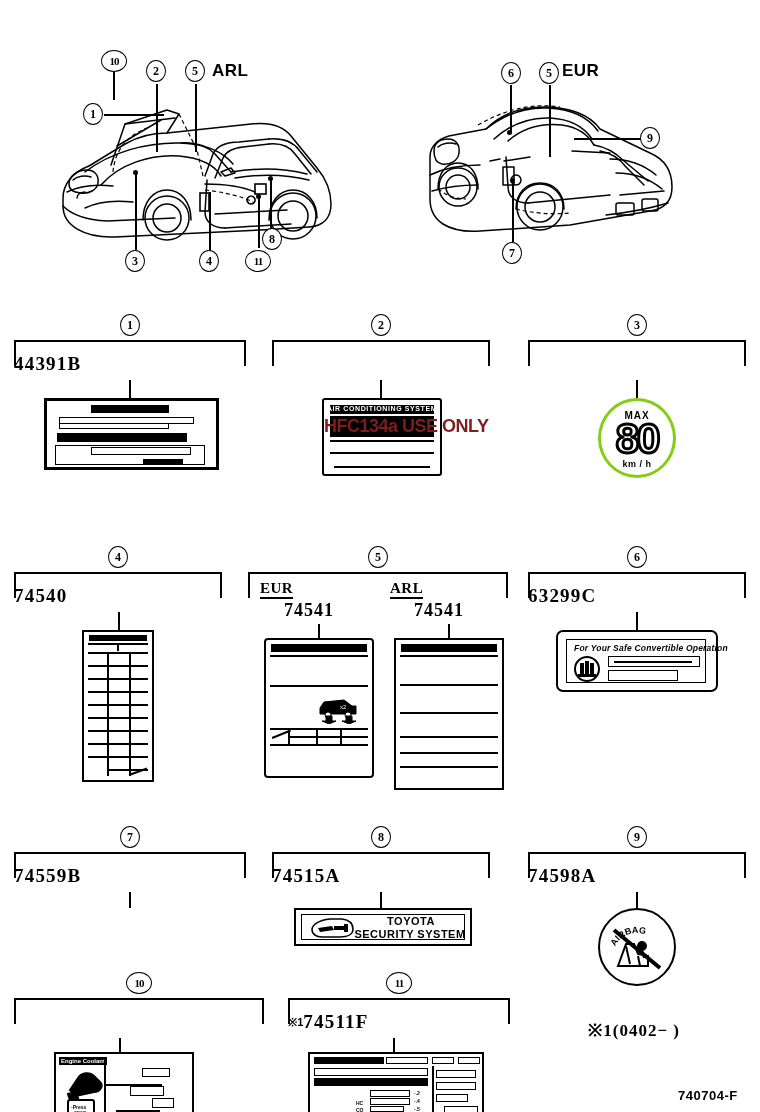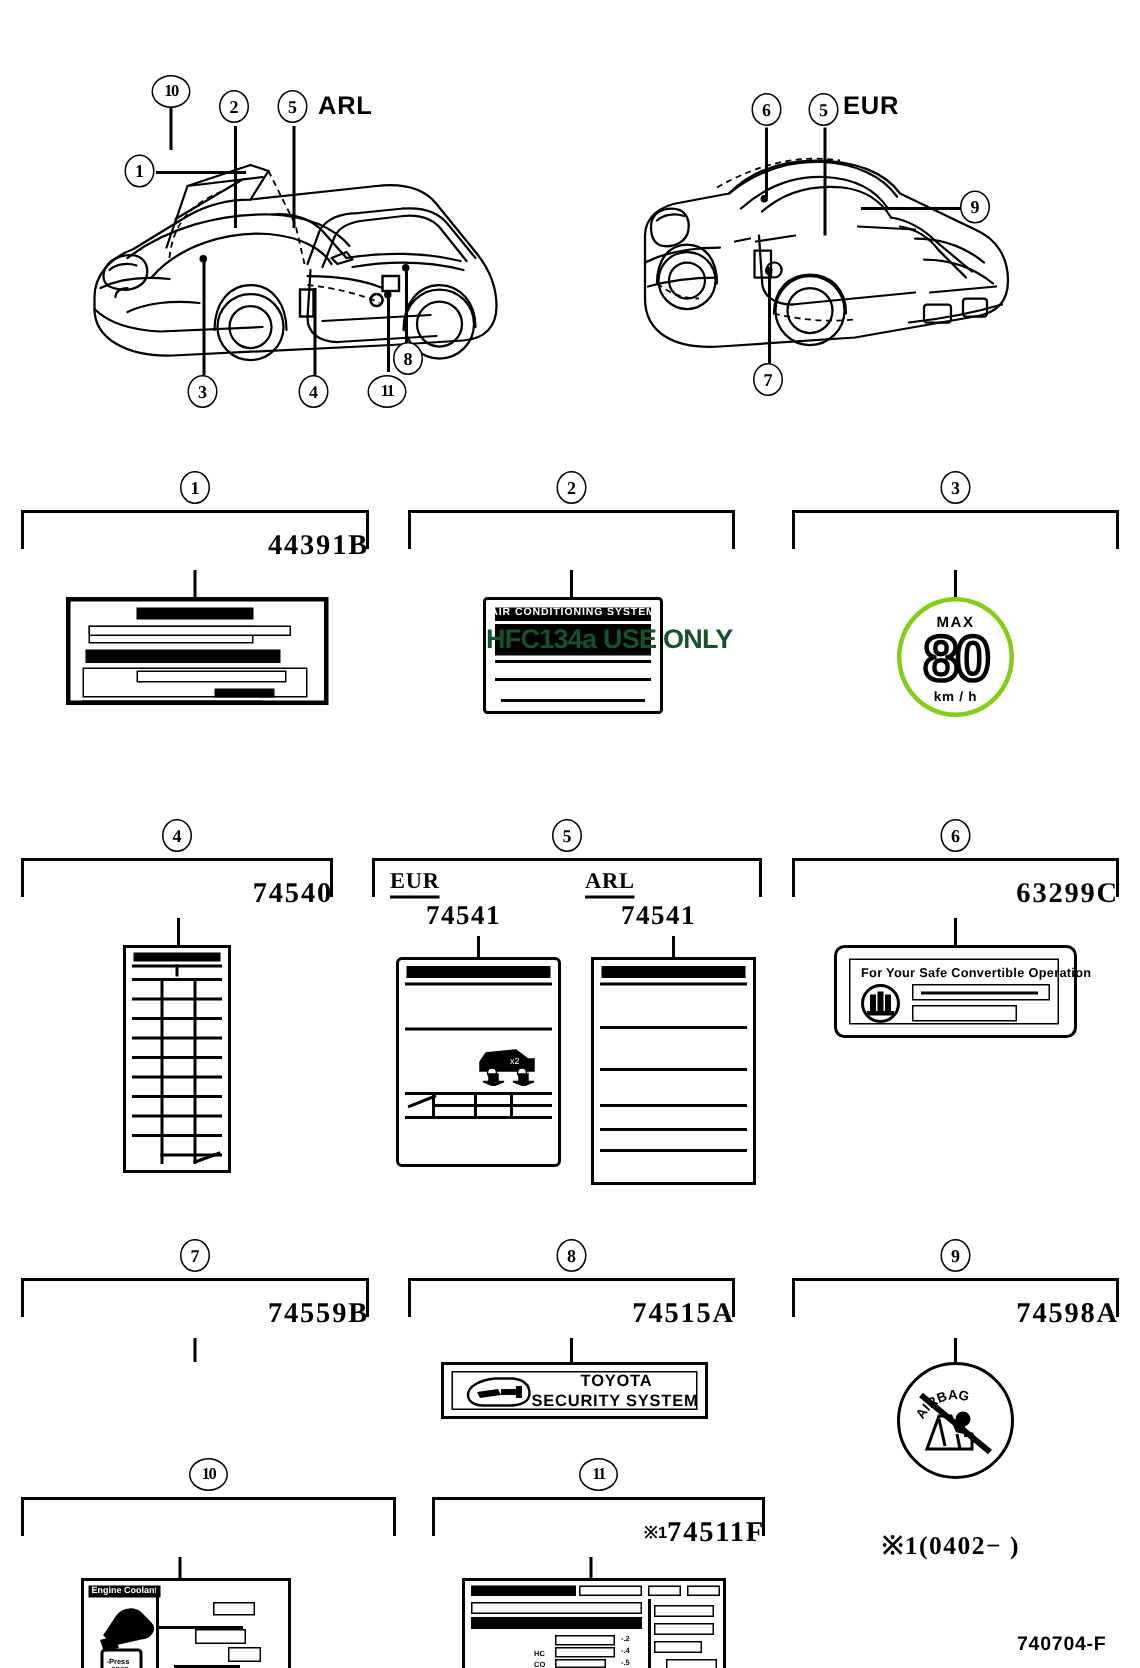--- a/index.html
+++ b/index.html
@@ -36,21 +36,21 @@
   
   .cell{position:absolute;}
   .bracket{
     position:absolute;left:0;right:0;top:0;height:26px;
     border:2px solid #000;border-bottom:none;box-sizing:border-box;
   }
   .cell .num{
     position:absolute;top:-26px;left:50%;transform:translateX(-50%);
   }
   .partno{
-    position:absolute;top:13px;left:0;right:0;text-align:right;
+    position:absolute;top:13px;left:0;right:0;text-align:left;
     font-family:"Liberation Serif",serif;font-weight:bold;font-size:19px;
     letter-spacing:1.2px;
   }
   .sub-region{
     position:absolute;font-family:"Liberation Serif",serif;font-weight:bold;
     font-size:15px;letter-spacing:.5px;border-bottom:2px solid #000;
     padding-bottom:0px;
   }
   .partno-sub{
     position:absolute;font-family:"Liberation Serif",serif;font-weight:bold;
@@ -330,21 +330,21 @@
   </div>
 
   <div class="cell" style="left:272px;top:340px;width:218px;height:145px;">
     <div class="bracket"></div>
     <div class="balloon num">2</div>
     <div class="stem" style="left:108px;top:40px;height:18px;"></div>
     <div class="ac-box" style="left:50px;top:58px;width:120px;height:78px;">
       <div class="bar" style="left:6px;top:5px;width:104px;height:9px;"></div>
       <div class="ac-title" style="top:5px;color:#fff;">AIR CONDITIONING SYSTEM</div>
       <div class="bar" style="left:6px;top:16px;width:104px;height:21px;"></div>
-      <div class="ac-main" style="top:16px;color:#14532d;">HFC134a USE ONLY</div>
+      <div class="ac-main" style="top:16px;color:#7f1d1d;">HFC134a USE ONLY</div>
       <div class="hline" style="left:6px;top:40px;width:104px;height:2px;"></div>
       <div class="hline" style="left:6px;top:52px;width:104px;height:2px;"></div>
       <div class="hline" style="left:10px;top:66px;width:96px;height:1.5px;"></div>
     </div>
   </div>
 
   <div class="cell" style="left:528px;top:340px;width:218px;height:145px;">
     <div class="bracket"></div>
     <div class="balloon num">3</div>
     <div class="stem" style="left:108px;top:40px;height:18px;"></div>
@@ -424,21 +424,21 @@
     </div>
   </div>
 
   <div class="cell" style="left:528px;top:572px;width:218px;height:150px;">
     <div class="bracket"></div>
     <div class="balloon num">6</div>
     <div class="partno">63299C</div>
     <div class="stem" style="left:108px;top:40px;height:18px;"></div>
     <div class="cv-box" style="left:28px;top:58px;width:162px;height:62px;">
       <div class="cv-inner" style="left:8px;top:7px;width:140px;height:44px;"></div>
-      <div class="cv-title" style="left:16px;top:11px;">For Your Safe Convertible Operation</div>
+      <div class="cv-title" style="left:16px;top:11px;font-style:italic;">For Your Safe Convertible Operation</div>
       <svg width="30" height="26" style="position:absolute;left:14px;top:24px;">
         <circle cx="15" cy="13" r="12" fill="none" stroke="#000" stroke-width="2"></circle>
         <g fill="#000">
           <rect x="8" y="7" width="4" height="12"></rect>
           <rect x="13" y="5" width="4" height="14"></rect>
           <rect x="18" y="7" width="4" height="12"></rect>
           <rect x="6" y="18" width="18" height="3"></rect>
         </g>
       </svg>
       <div class="txtline" style="left:50px;top:24px;width:92px;height:11px;border-width:1.5px;"></div>

